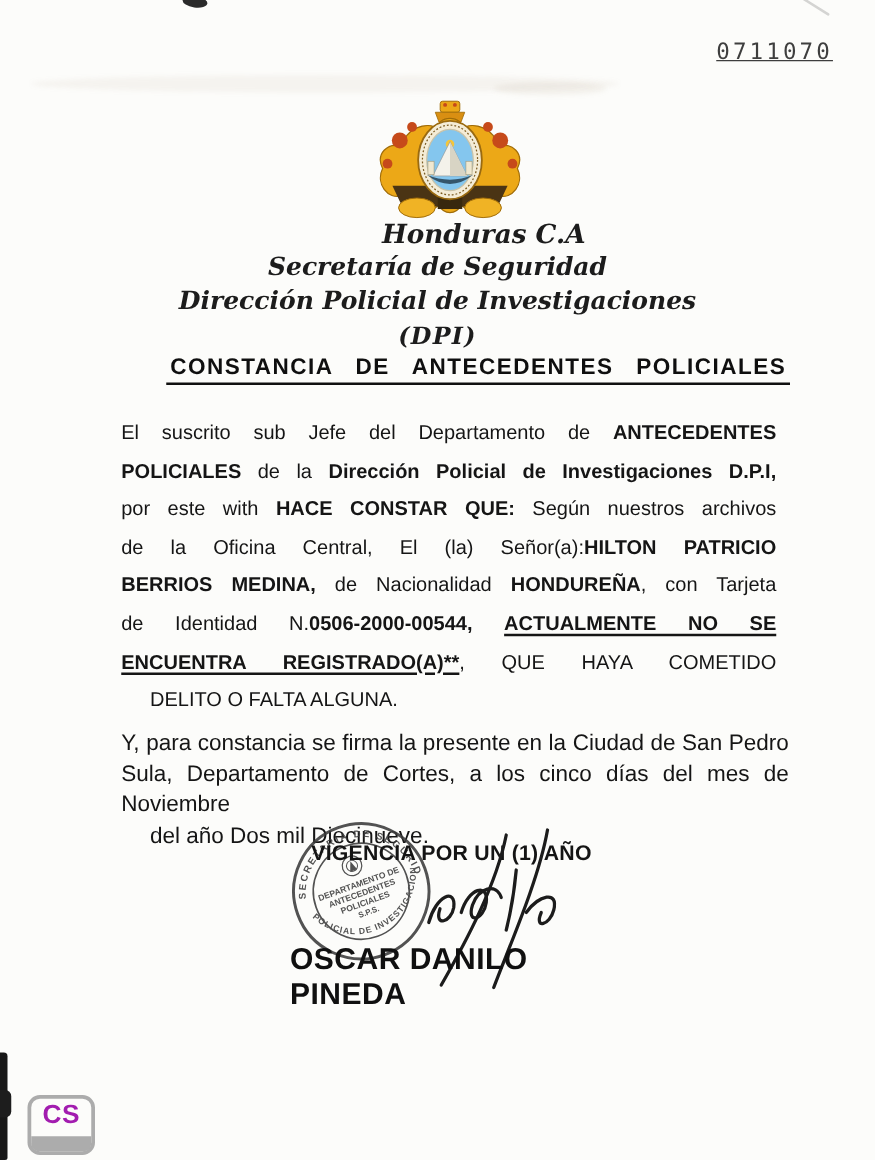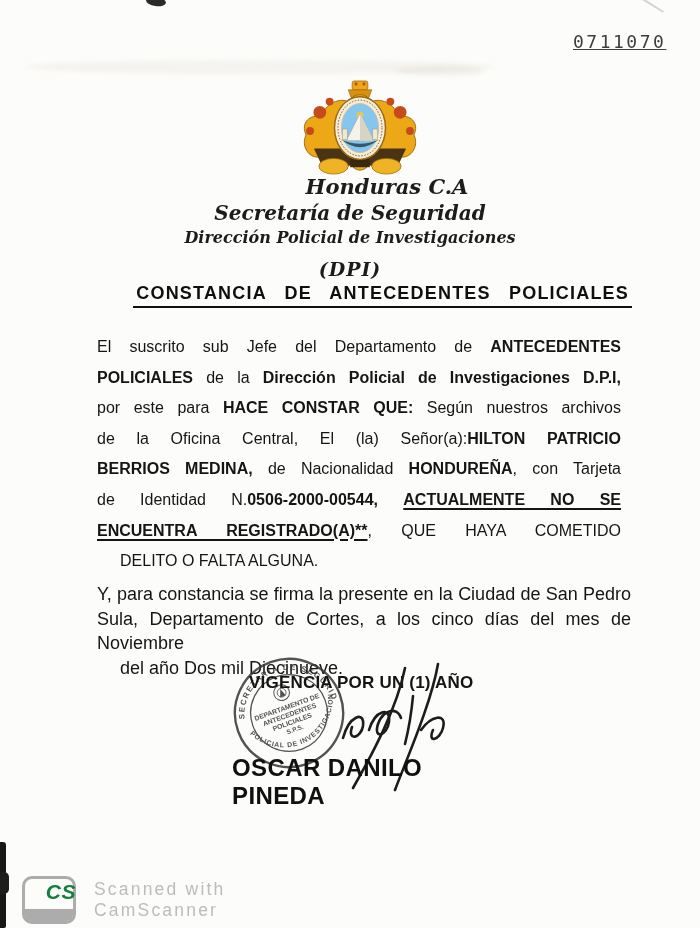--- a/index.html
+++ b/index.html
@@ -23,21 +23,21 @@
   }
   
   .emblem{position:absolute;left:296px;top:80px;width:128px;height:98px;}
   
   .script-line{
     position:absolute;left:0;width:700px;text-align:center;
     font-family:"DejaVu Serif",serif;font-style:italic;font-weight:600;color:#1c1c1c;
   }
   .script-1{top:174px;font-size:21px;padding-left:37px;}
   .script-2{top:201px;font-size:20px;}
-  .script-3{top:228px;font-size:16px;}
+  .script-3{top:228px;font-size:20px;}
   .script-4{top:258px;font-size:19px;letter-spacing:1px;}
   
   .title-wrap{position:absolute;left:0;top:283px;width:632px;text-align:right;}
   .title{
     display:inline-block;font-size:18px;font-weight:bold;letter-spacing:1.2px;word-spacing:12px;
     color:#0f0f0f;border-bottom:2.5px solid #101010;padding:0 3px 2px 3px;
   }
   
   .para{position:absolute;color:#151515;}
   .para-1{left:97px;top:332px;width:524px;font-size:16px;line-height:30.6px;}
@@ -59,22 +59,22 @@
   .signer-role{
     position:absolute;left:0;top:779px;width:700px;text-align:center;padding-left:14px;box-sizing:border-box;
     font-size:14px;font-weight:bold;letter-spacing:0.2px;color:#121212;
   }
   
   .cs-badge{position:absolute;left:22px;top:876px;width:54px;height:48px;}
   .cs-box{
     position:absolute;inset:0;border:3.5px solid #acacac;border-radius:10px;box-sizing:border-box;background:transparent;
   }
   .cs-letters{
-    position:absolute;left:0;top:4px;width:100%;text-align:right;
-    font-size:21px;font-weight:bold;color:#15803d;letter-spacing:0.5px;font-style:italic;
+    position:absolute;left:0;top:4px;width:100%;text-align:center;
+    font-size:21px;font-weight:bold;color:#a21caf;letter-spacing:0.5px;
   }
   .cs-bar{position:absolute;left:3px;bottom:3px;width:48px;height:12px;background:#acacac;border-radius:0 0 6px 6px;}
   .cs-text{
     position:absolute;left:94px;top:879px;font-size:17.5px;color:#bcbcbc;letter-spacing:2.2px;line-height:21px;
   }
 </style>
 </head>
 <body>
 
 <div class="page">
@@ -126,21 +126,21 @@
   <div class="script-line script-3">Dirección Policial de Investigaciones</div>
   <div class="script-line script-4">(DPI)</div>
 
   <div class="title-wrap">
     <span class="title">CONSTANCIA DE ANTECEDENTES POLICIALES</span>
   </div>
 
   <div class="para para-1">
       <div class="line"><span>El suscrito sub Jefe del Departamento de </span><span class="b">ANTECEDENTES</span></div>
       <div class="line"><span class="b">POLICIALES</span><span> de la </span><span class="b">Dirección Policial de Investigaciones D.P.I,</span></div>
-      <div class="line"><span>por este para </span><span class="b">HACE CONSTAR QUE:</span><span> Según nuestros archivos</span></div>
+      <div class="line"><span>por este with </span><span class="b">HACE CONSTAR QUE:</span><span> Según nuestros archivos</span></div>
       <div class="line"><span>de la Oficina Central, El (la) Señor(a):</span><span class="b">HILTON PATRICIO</span></div>
       <div class="line"><span class="b">BERRIOS MEDINA,</span><span> de Nacionalidad </span><span class="b">HONDUREÑA</span><span>, con Tarjeta</span></div>
       <div class="line"><span>de Identidad N.</span><span class="b">0506-2000-00544,</span><span> </span><span class="b u">ACTUALMENTE NO SE</span></div>
       <div class="line"><span class="b u">ENCUENTRA REGISTRADO(A)**</span><span>, QUE HAYA COMETIDO</span></div>
       <div class="line no-just"><span>DELITO O FALTA ALGUNA.</span></div>
     </div>
   <div class="para para-2">
       <div class="line"><span>Y, para constancia se firma la presente en la Ciudad de San Pedro</span></div>
       <div class="line"><span>Sula, Departamento de Cortes, a los cinco días del mes de Noviembre</span></div>
       <div class="line no-just"><span>del año Dos mil Diecinueve.</span></div>
@@ -186,18 +186,14 @@
     </g>
   </svg>
 
   <div class="signer-name">OSCAR DANILO PINEDA</div>
 
   <div class="cs-badge">
     <div class="cs-box"></div>
     <div class="cs-letters">CS</div>
     <div class="cs-bar"></div>
   </div>
-  <div class="cs-text">
-    <div>Scanned with</div>
-    <div>CamScanner</div>
-  </div>
 
 </div>
 
 </body></html>

